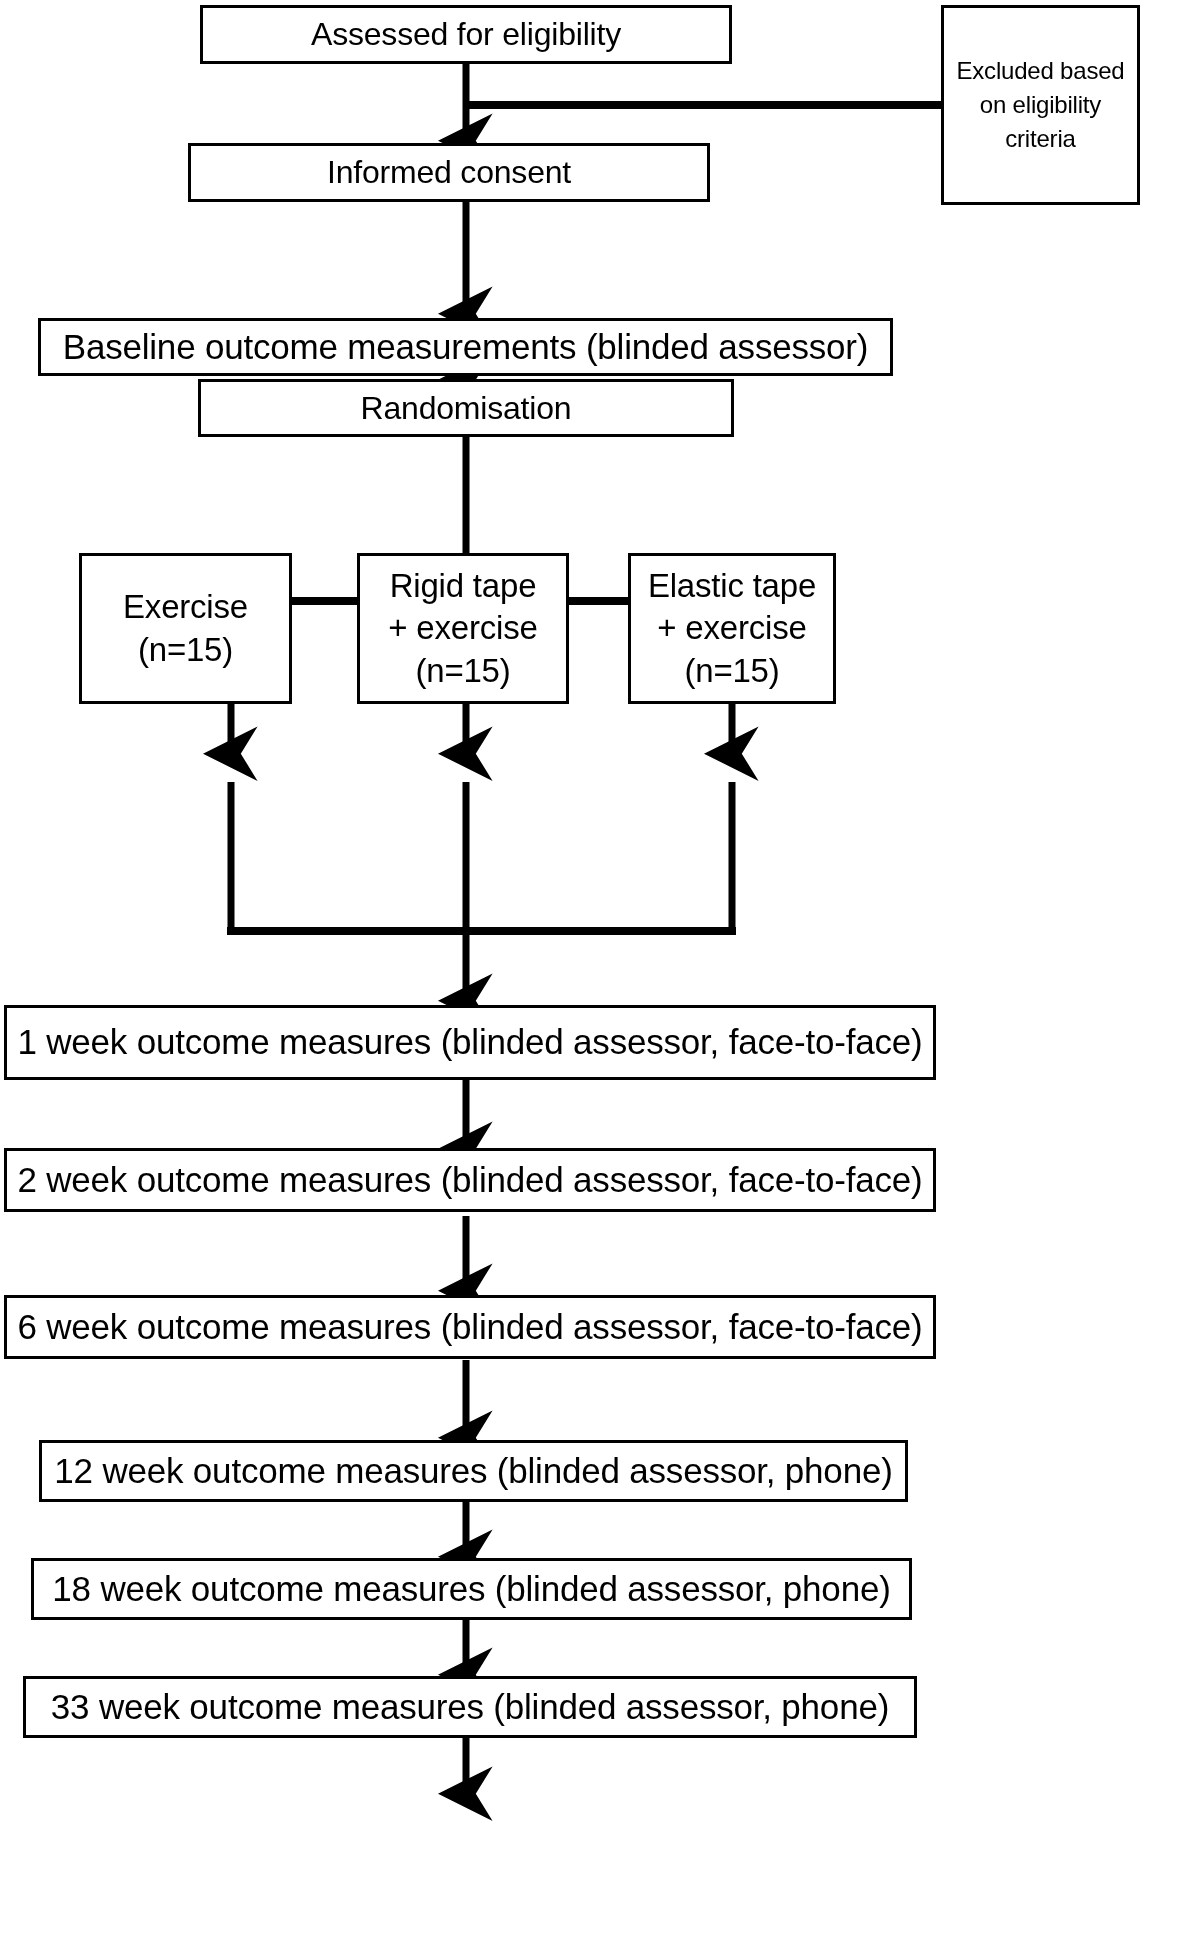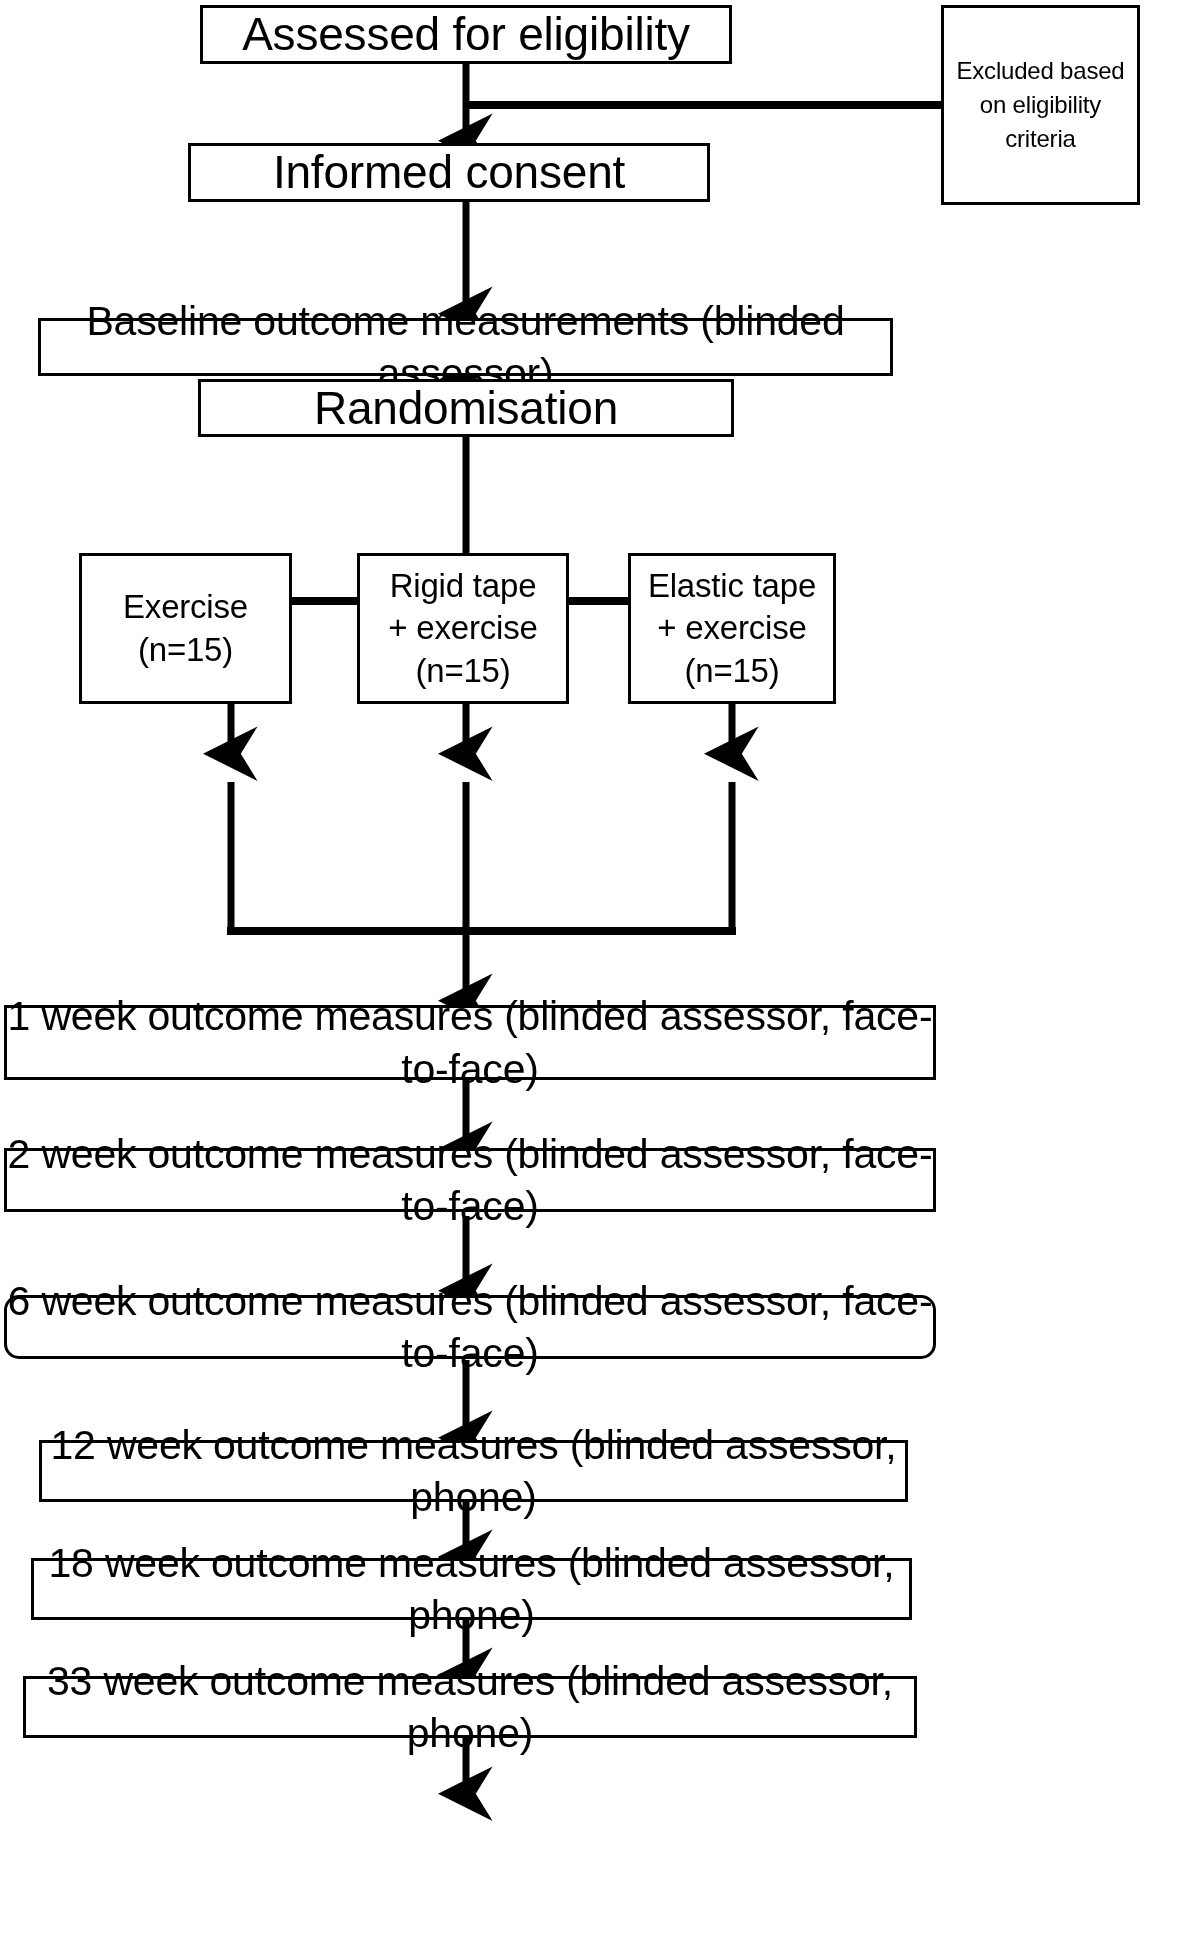--- a/index.html
+++ b/index.html
@@ -34,25 +34,25 @@
     align-items: center;
     justify-content: center;
     text-align: center;
     color: #000000;
     line-height: 1.28;
     font-weight: 400;
     z-index: 3;
     letter-spacing: -0.2px;
   }
   .node-wide {
-    font-size: 41px;
+    font-size: 35px;
     justify-content: flex-end;
   }
   .node-mid {
-    font-size: 46px;
+    font-size: 32px;
   }
   .node-arm {
     font-size: 33px;
     padding: 4px 6px;
   }
   .node-excluded {
     font-size: 24px;
     line-height: 1.42;
     padding: 4px 8px;
   }
@@ -137,21 +137,21 @@
   </div>
 
   <div class="node node-wide" style="left:4px; top:1005px; width:932px; height:75px;">
     <span>1 week outcome measures (blinded assessor, face-to-face)</span>
   </div>
 
   <div class="node node-wide" style="left:4px; top:1148px; width:932px; height:64px;">
     <span>2 week outcome measures (blinded assessor, face-to-face)</span>
   </div>
 
-  <div class="node node-wide" style="left:4px; top:1295px; width:932px; height:64px;border-radius:15px;">
+  <div class="node node-wide" style="left:4px; top:1295px; width:932px; height:64px;">
     <span>6 week outcome measures (blinded assessor, face-to-face)</span>
   </div>
 
   <div class="node node-wide" style="left:39px; top:1440px; width:869px; height:62px;">
     <span>12 week outcome measures (blinded assessor,  phone)</span>
   </div>
 
   <div class="node node-wide" style="left:31px; top:1558px; width:881px; height:62px;">
     <span>18 week outcome measures (blinded assessor,  phone)</span>
   </div>

